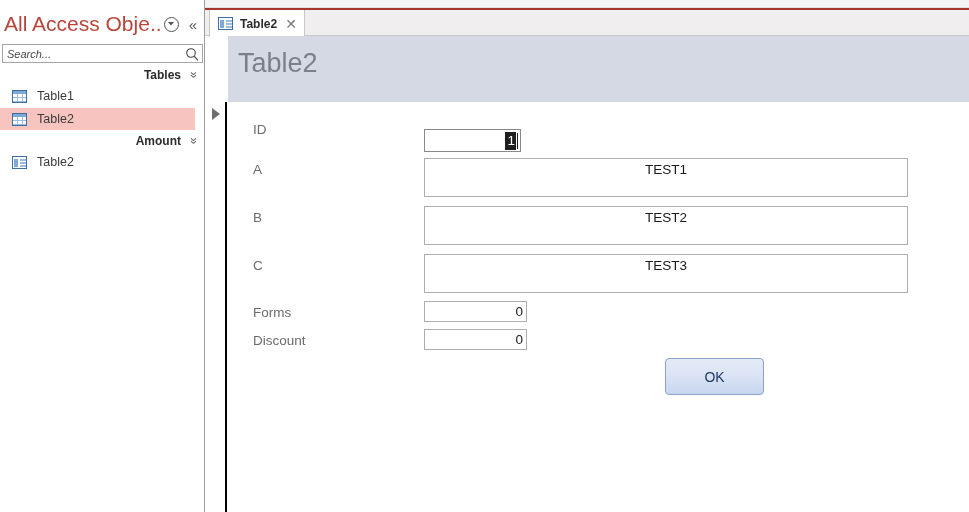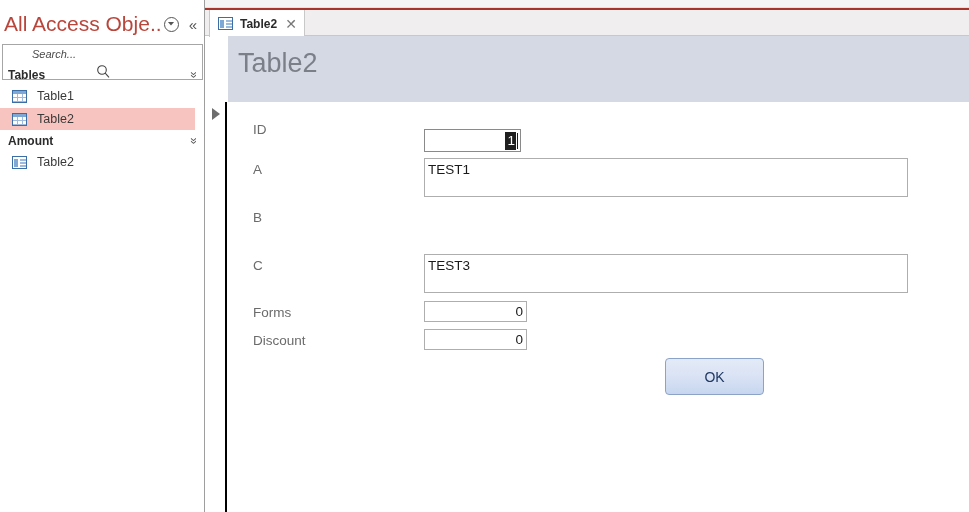--- a/index.html
+++ b/index.html
@@ -72,24 +72,24 @@
     width: 7px; height: 4px;
     background: #555;
     clip-path: polygon(0 0, 100% 0, 50% 100%);
   }
   .dbl-chevron-left {
     font-size: 15px; line-height: 15px; color: #555;
   }
 
   .search-box {
     position: absolute; left: 2px; top: 44px;
-    width: 201px; height: 36px;
+    width: 201px; height: 19px;
     border: 1px solid #a6a6a6;
     background: #fff;
-    display: flex; align-items: center; flex-direction: column;
+    display: flex; align-items: center;
   }
   .search-input {
     flex: 1;
     border: 0; outline: 0;
     background: transparent;
     padding-left: 4px;
     font-family: "Liberation Sans", sans-serif;
     font-size: 11px;
     font-style: italic;
     color: #333;
@@ -105,20 +105,21 @@
     position: absolute; left: 0;
     width: 205px; height: 21px;
     display: flex; align-items: center;
     padding-left: 8px;
   }
   .nav-group-label {
     flex: 1;
     font-size: 12px;
     font-weight: bold;
     color: #2b2b2b;
+    text-align: right;
   }
   .nav-group-chevron {
     width: 24px;
     font-size: 12px;
     color: #555;
     text-align: center;
     transform: rotate(-90deg);
     cursor: pointer;
   }
 
@@ -255,20 +256,21 @@
   }
   .fld-box {
     position: absolute;
     border: 1px solid #aeaeae;
     background: #ffffff;
     font-family: "Liberation Sans", sans-serif;
     font-size: 13.5px;
     color: #1a1a1a;
     padding: 2px 3px;
     outline: none;
+    text-align: center;
   }
   .fld-box.numeric { text-align: right; }
   .fld-box.memo { line-height: 1.3; resize: none; overflow: hidden; }
 
   .id-box {
     position: absolute;
     left: 195px; top: 27px;
     width: 97px; height: 23px;
     border: 1px solid #8a8a8a;
     background: #ffffff;
@@ -380,20 +382,21 @@
     <span class="fld-label" style="left:24px; top:20px;">ID</span>
     <div class="id-box">
       <span class="id-sel">1</span>
       <span class="id-caret"></span>
     </div>
 
     <span class="fld-label" style="left:24px; top:60px;">A</span>
     <textarea class="fld-box memo" style="left: 195px; top: 56px; width: 484px; height: 39px;">TEST1</textarea>
 
     <span class="fld-label" style="left:24px; top:108px;">B</span>
+    <textarea class="fld-box memo" style="left: 195px; top: 104px; width: 484px; height: 39px;">TEST2</textarea>
 
     <span class="fld-label" style="left:24px; top:156px;">C</span>
     <textarea class="fld-box memo" style="left: 195px; top: 152px; width: 484px; height: 39px;">TEST3</textarea>
 
     <span class="fld-label" style="left:24px; top:203px;">Forms</span>
     <input class="fld-box numeric" style="left: 195px; top: 199px; width: 103px; height: 21px;" value="0">
 
     <span class="fld-label" style="left:24px; top:231px;">Discount</span>
     <input class="fld-box numeric" style="left: 195px; top: 227px; width: 103px; height: 21px;" value="0">
 

